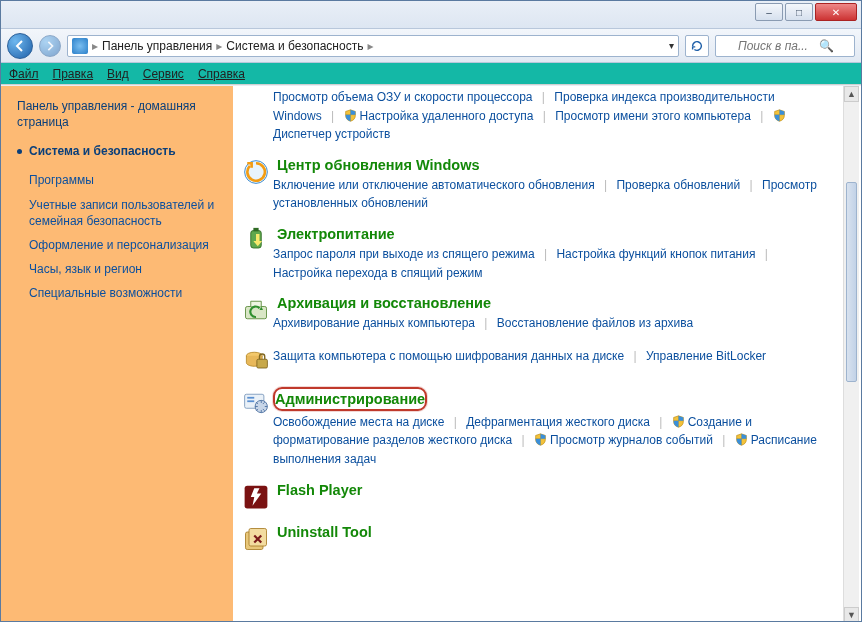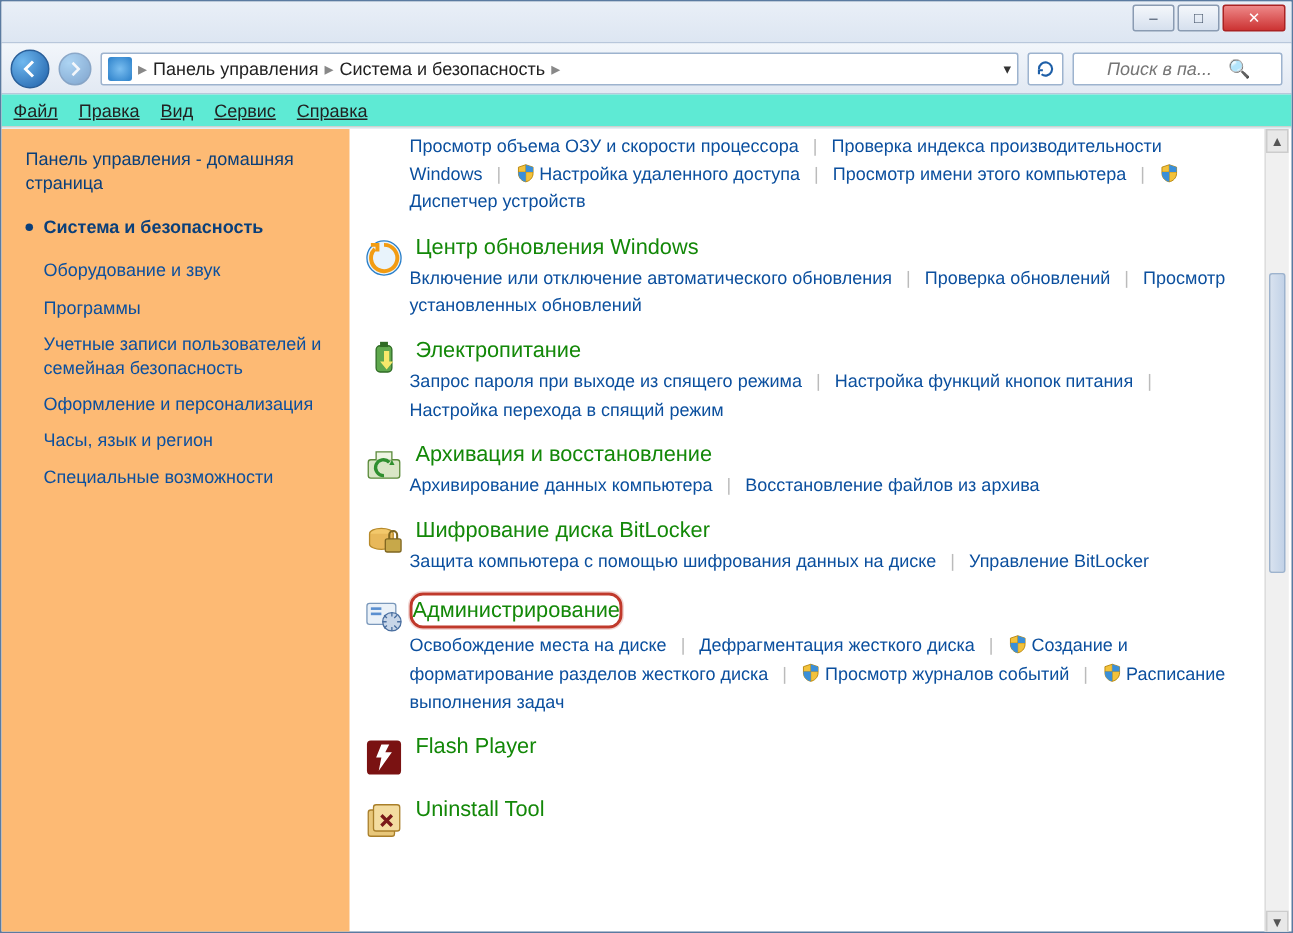--- a/index.html
+++ b/index.html
@@ -75,21 +75,21 @@
     width:140px; height:22px; border:1px solid #9db3ce; background:#fff;
     border-radius:2px; display:flex; align-items:center; padding:0 20px; gap:4px;
   }
   .searchbox input {
     border:none; outline:none; font-size:12px; color:#888; font-style:italic;
     width:100%;
   }
   .searchbox .sicon { color:#2a7fc9; font-size:12px; }
   
   .menubar {
-    height:22px; background:#5eead4;
+    height:22px; background:#14b8a6;
     border-bottom:1px solid #d0d0d0;
     display:flex; align-items:center; padding:0 8px; gap:14px;
     font-size:12px; color:#222;
   }
   .menubar .mitem u { text-decoration: underline; }
   
   .bodywrap {
     display:flex; height: calc(622px - 28px - 34px - 22px);
     border-top: 1px solid #e8edf4;
   }
@@ -113,21 +113,21 @@
     color:#0b4f9e; padding:4px 0 4px 12px; cursor:pointer; line-height:1.35;
   }
   .content {
     flex:1; overflow:auto; padding: 0 20px 16px 6px;
     position:relative;
   }
   .section { display:flex; margin-top:12px;justify-content:space-between; }
   .section .catico { width:34px; display:flex; justify-content:center; padding-top:2px; }
   .section .catbody { flex:1; }
   .cattitle {
-    color: #138808; font-size: 14.5px; font-weight:400;
+    color: #138808; font-size: 14.5px; font-weight:700;
     display:inline-block; padding:1px 4px;
   }
   .cattitle.highlight {
     border: 2.5px solid #c0392b;
     border-radius: 9px;
     padding: 2px 0;
     box-shadow: 0 0 0 1px rgba(192,57,43,0.2);
   }
   .linksrow { margin-top:2px; line-height:1.55; }
   .lnk {
@@ -201,21 +201,20 @@
   <span class="mitem"><u>Вид</u></span>
   <span class="mitem"><u>Сервис</u></span>
   <span class="mitem"><u>Справка</u></span>
 </div>
 
 <div class="bodywrap">
   <div class="sidebar">
     <div class="sidehome">Панель управления - домашняя страница</div>
     <div class="sideactive">Система и безопасность</div>
     <div id="sidebar-items">
-        <div class="sideitem">Оборудование и звук</div>
         <div class="sideitem">Программы</div>
         <div class="sideitem">Учетные записи пользователей и семейная безопасность</div>
         <div class="sideitem">Оформление и персонализация</div>
         <div class="sideitem">Часы, язык и регион</div>
         <div class="sideitem">Специальные возможности</div>
       </div>
   </div>
 
   <div class="content">
     <div class="content-inner">
@@ -272,21 +271,21 @@
           </div>
           <div class="section">
             <div class="catico">
               <svg class="ico32" viewBox="0 0 32 32">
                 <ellipse cx="14" cy="10" rx="9" ry="4" fill="#f3c86b" stroke="#b78a2a"></ellipse>
                 <path d="M5 10v8c0 2 4 4 9 4s9-2 9-4v-8" fill="#e8b85a" stroke="#b78a2a"></path>
                 <rect x="17" y="14" width="12" height="10" rx="1.5" fill="#c7a84a" stroke="#7f6620"></rect>
                 <path d="M20 14v-3a3 3 0 0 1 6 0v3" stroke="#7f6620" fill="none" stroke-width="1.6"></path>
               </svg>
             </div>
-            <div class="catbody"><span class="cattitle">Шифрование диска BitLocker</span><div class="linksrow"><span><span class="lnk">Защита компьютера с помощью шифрования данных на диске</span></span> <span class="lsep">|</span> <span><span class="lnk">Управление BitLocker</span></span> </div></div>
+            <div class="catbody"><div class="linksrow"><span><span class="lnk">Защита компьютера с помощью шифрования данных на диске</span></span> <span class="lsep">|</span> <span><span class="lnk">Управление BitLocker</span></span> </div></div>
           </div>
           <div class="section">
             <div class="catico">
               <svg class="ico32" viewBox="0 0 32 32">
                 <rect x="3" y="6" width="22" height="16" rx="2" fill="#eaf1f8" stroke="#7a98bb"></rect>
                 <circle cx="22" cy="20" r="7" fill="#c8d6e8" stroke="#4a6fa0"></circle>
                 <path d="M22 13v3m0 8v3m7-7h-3m-8 0h-3m10.9-4.9l-2.1 2.1m-5.6 5.6l-2.1 2.1m9.8 0l-2.1-2.1m-5.6-5.6l-2.1-2.1" stroke="#4a6fa0"></path>
                 <rect x="6" y="9" width="8" height="2" fill="#5a8fd0"></rect>
                 <rect x="6" y="13" width="8" height="2" fill="#5a8fd0"></rect>
               </svg>

